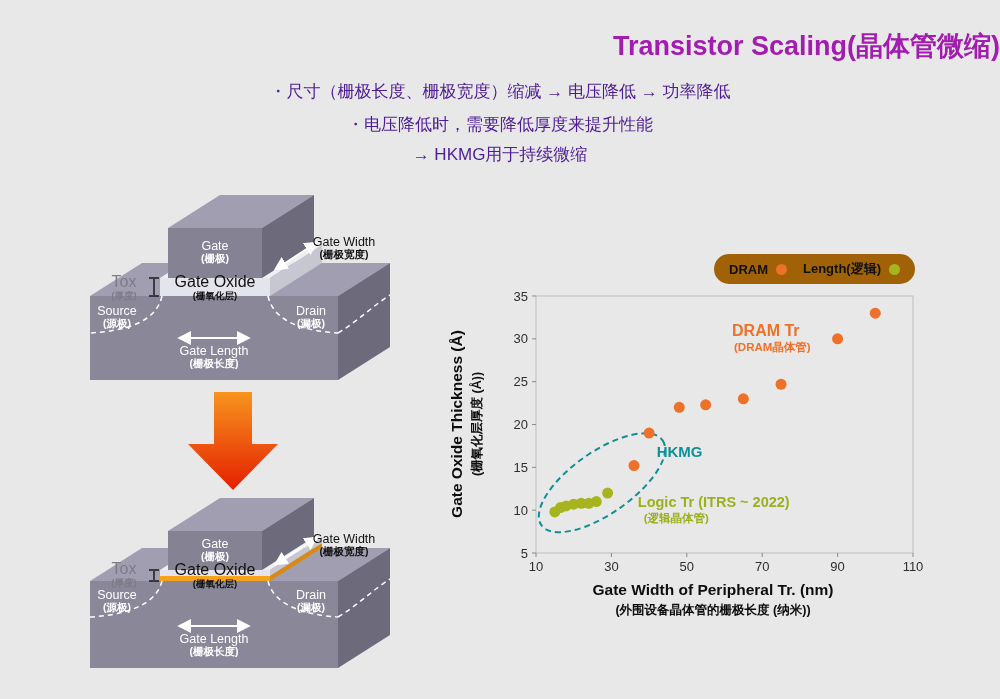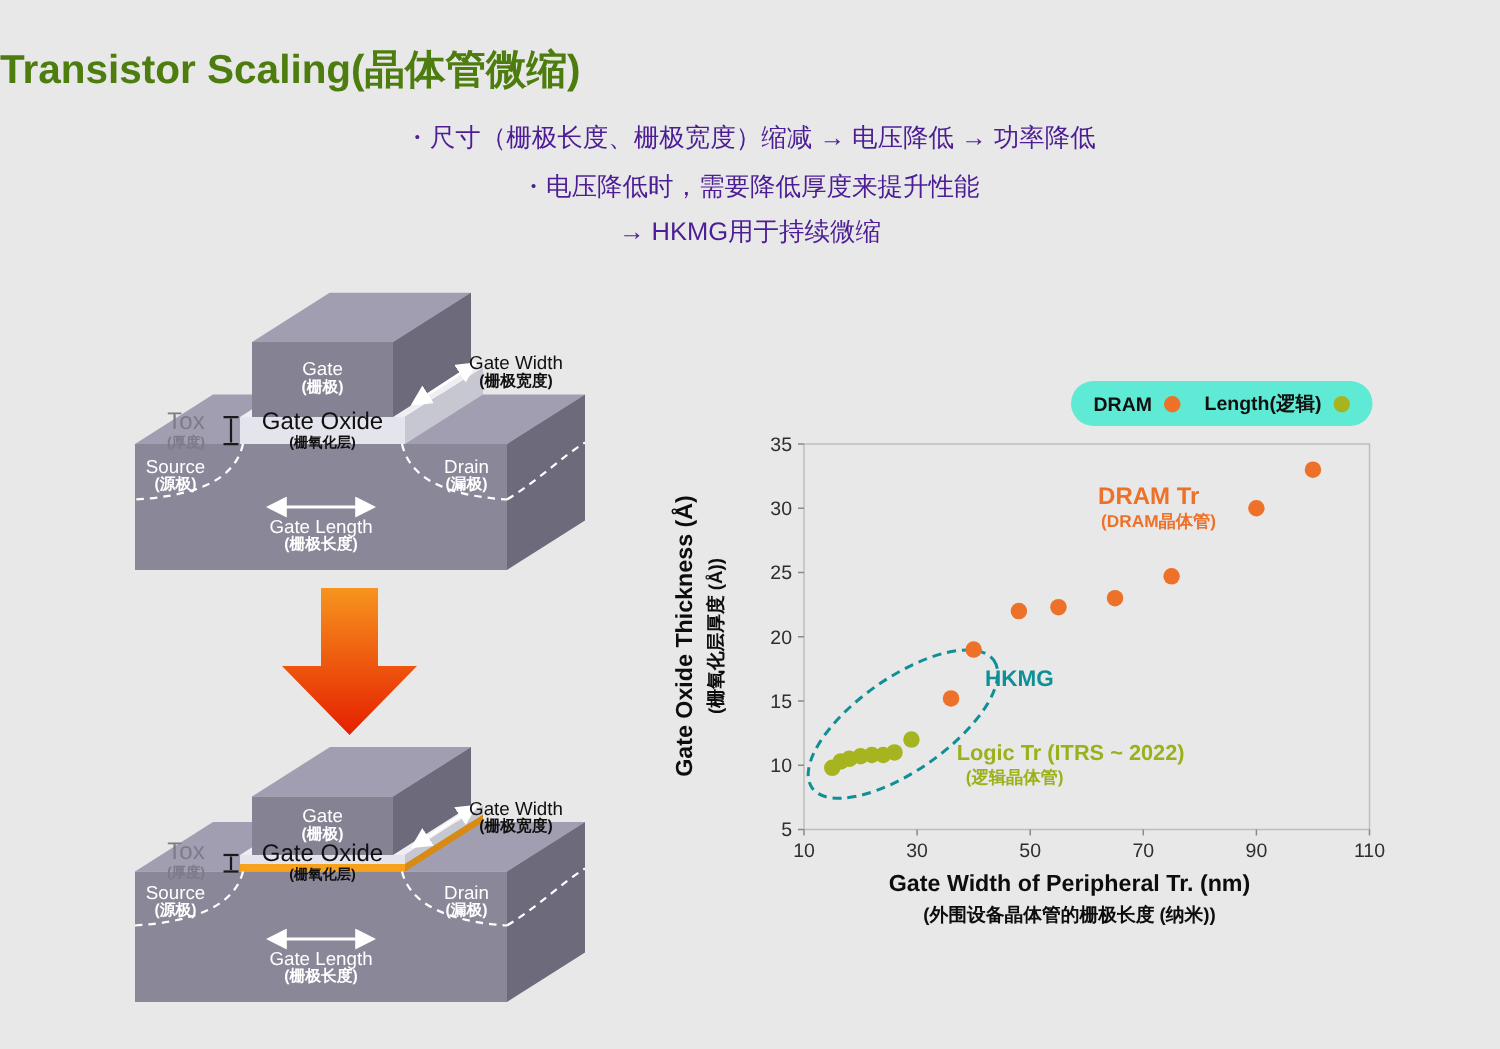--- a/index.html
+++ b/index.html
@@ -1,38 +1,38 @@
 <!DOCTYPE html>
 <html><head>
 <meta charset="utf-8">
 <style>
   *{margin:0;padding:0;box-sizing:border-box}
   html,body{background:#e9e8e8}
   body{font-family:"Liberation Sans","DejaVu Sans",sans-serif;color:#111}
   #canvas{position:relative;width:1000px;height:699px;background:#e9e8e8;overflow:hidden}
 
-  .title{position:absolute;top:28px;left:0;width:100%;text-align:left;
-         font-size:27px;font-weight:bold;color:#4d7c0f}
+  .title{position:absolute;top:28px;left:0;width:100%;text-align:right;
+         font-size:27px;font-weight:bold;color:#a21caf}
   .bullet{position:absolute;left:0;width:100%;text-align:center;font-size:17px;color:#4c1d95}
 
   .diagram{position:absolute}
   .diagram svg{position:absolute;left:0;top:0}
   .dlabel{position:absolute;transform:translate(-50%,-50%);text-align:center;
           line-height:1.12;white-space:nowrap}
   .dlabel .l1{font-weight:normal;font-size:12.5px}
   .dlabel .l2{font-weight:bold;font-size:10.5px}
   .dlabel.sm .l1{font-size:16px}
   .dlabel.sm .l2{font-size:9.5px}
   .wh{color:#ffffff}
   .bk{color:#101010}
   .gy{color:#7d7b88}
 
   .down-arrow{position:absolute;left:183px;top:392px}
 
-  .legend{position:absolute;left:714px;top:254px;height:30px;background:#5eead4;
+  .legend{position:absolute;left:714px;top:254px;height:30px;background:#a16207;
           border-radius:15px;display:flex;align-items:center;padding:0 15px;gap:8px}
   .legend .lbl{font-size:13px;font-weight:bold;color:#101010}
   .dot{width:11px;height:11px;border-radius:50%;flex:0 0 auto}
   .dot.orange{background:#ed7128}
   .dot.green{background:#a6b51f}
 
   #chart-svg{position:absolute;left:498px;top:288px}
   #chart-svg text{font-family:"Liberation Sans","DejaVu Sans",sans-serif}
   .tick{font-size:13px;fill:#2e2e2e}
 

